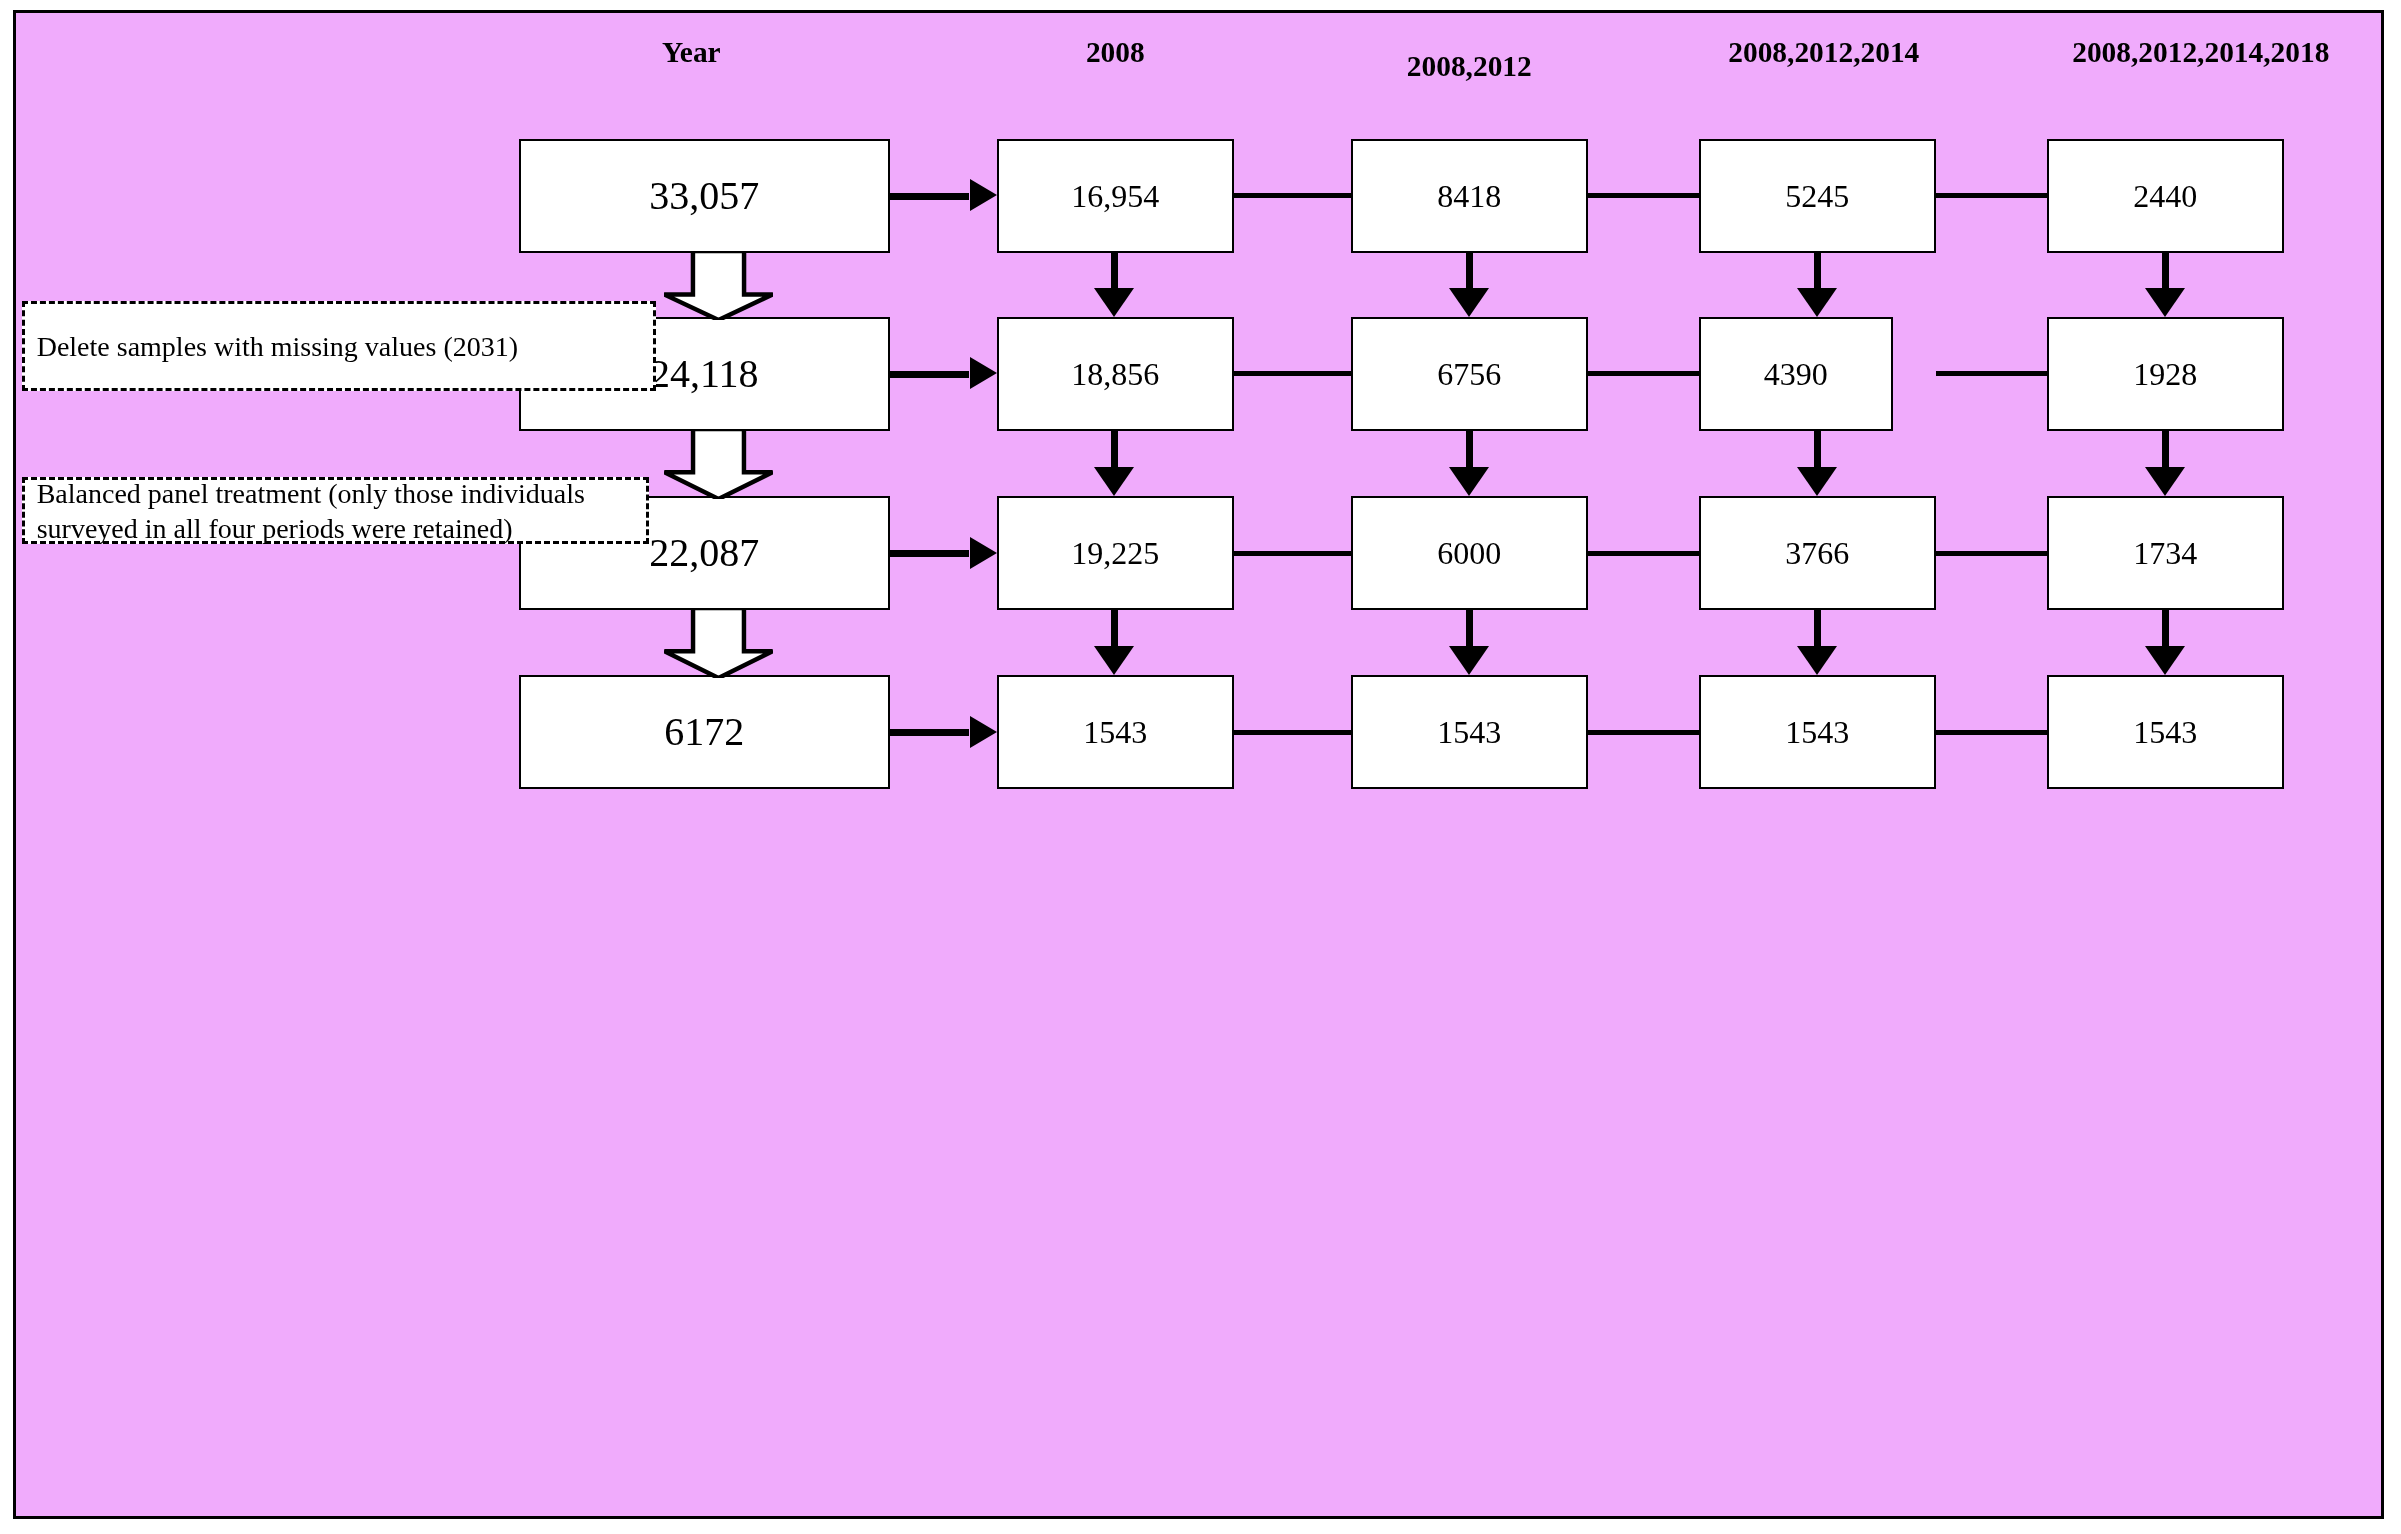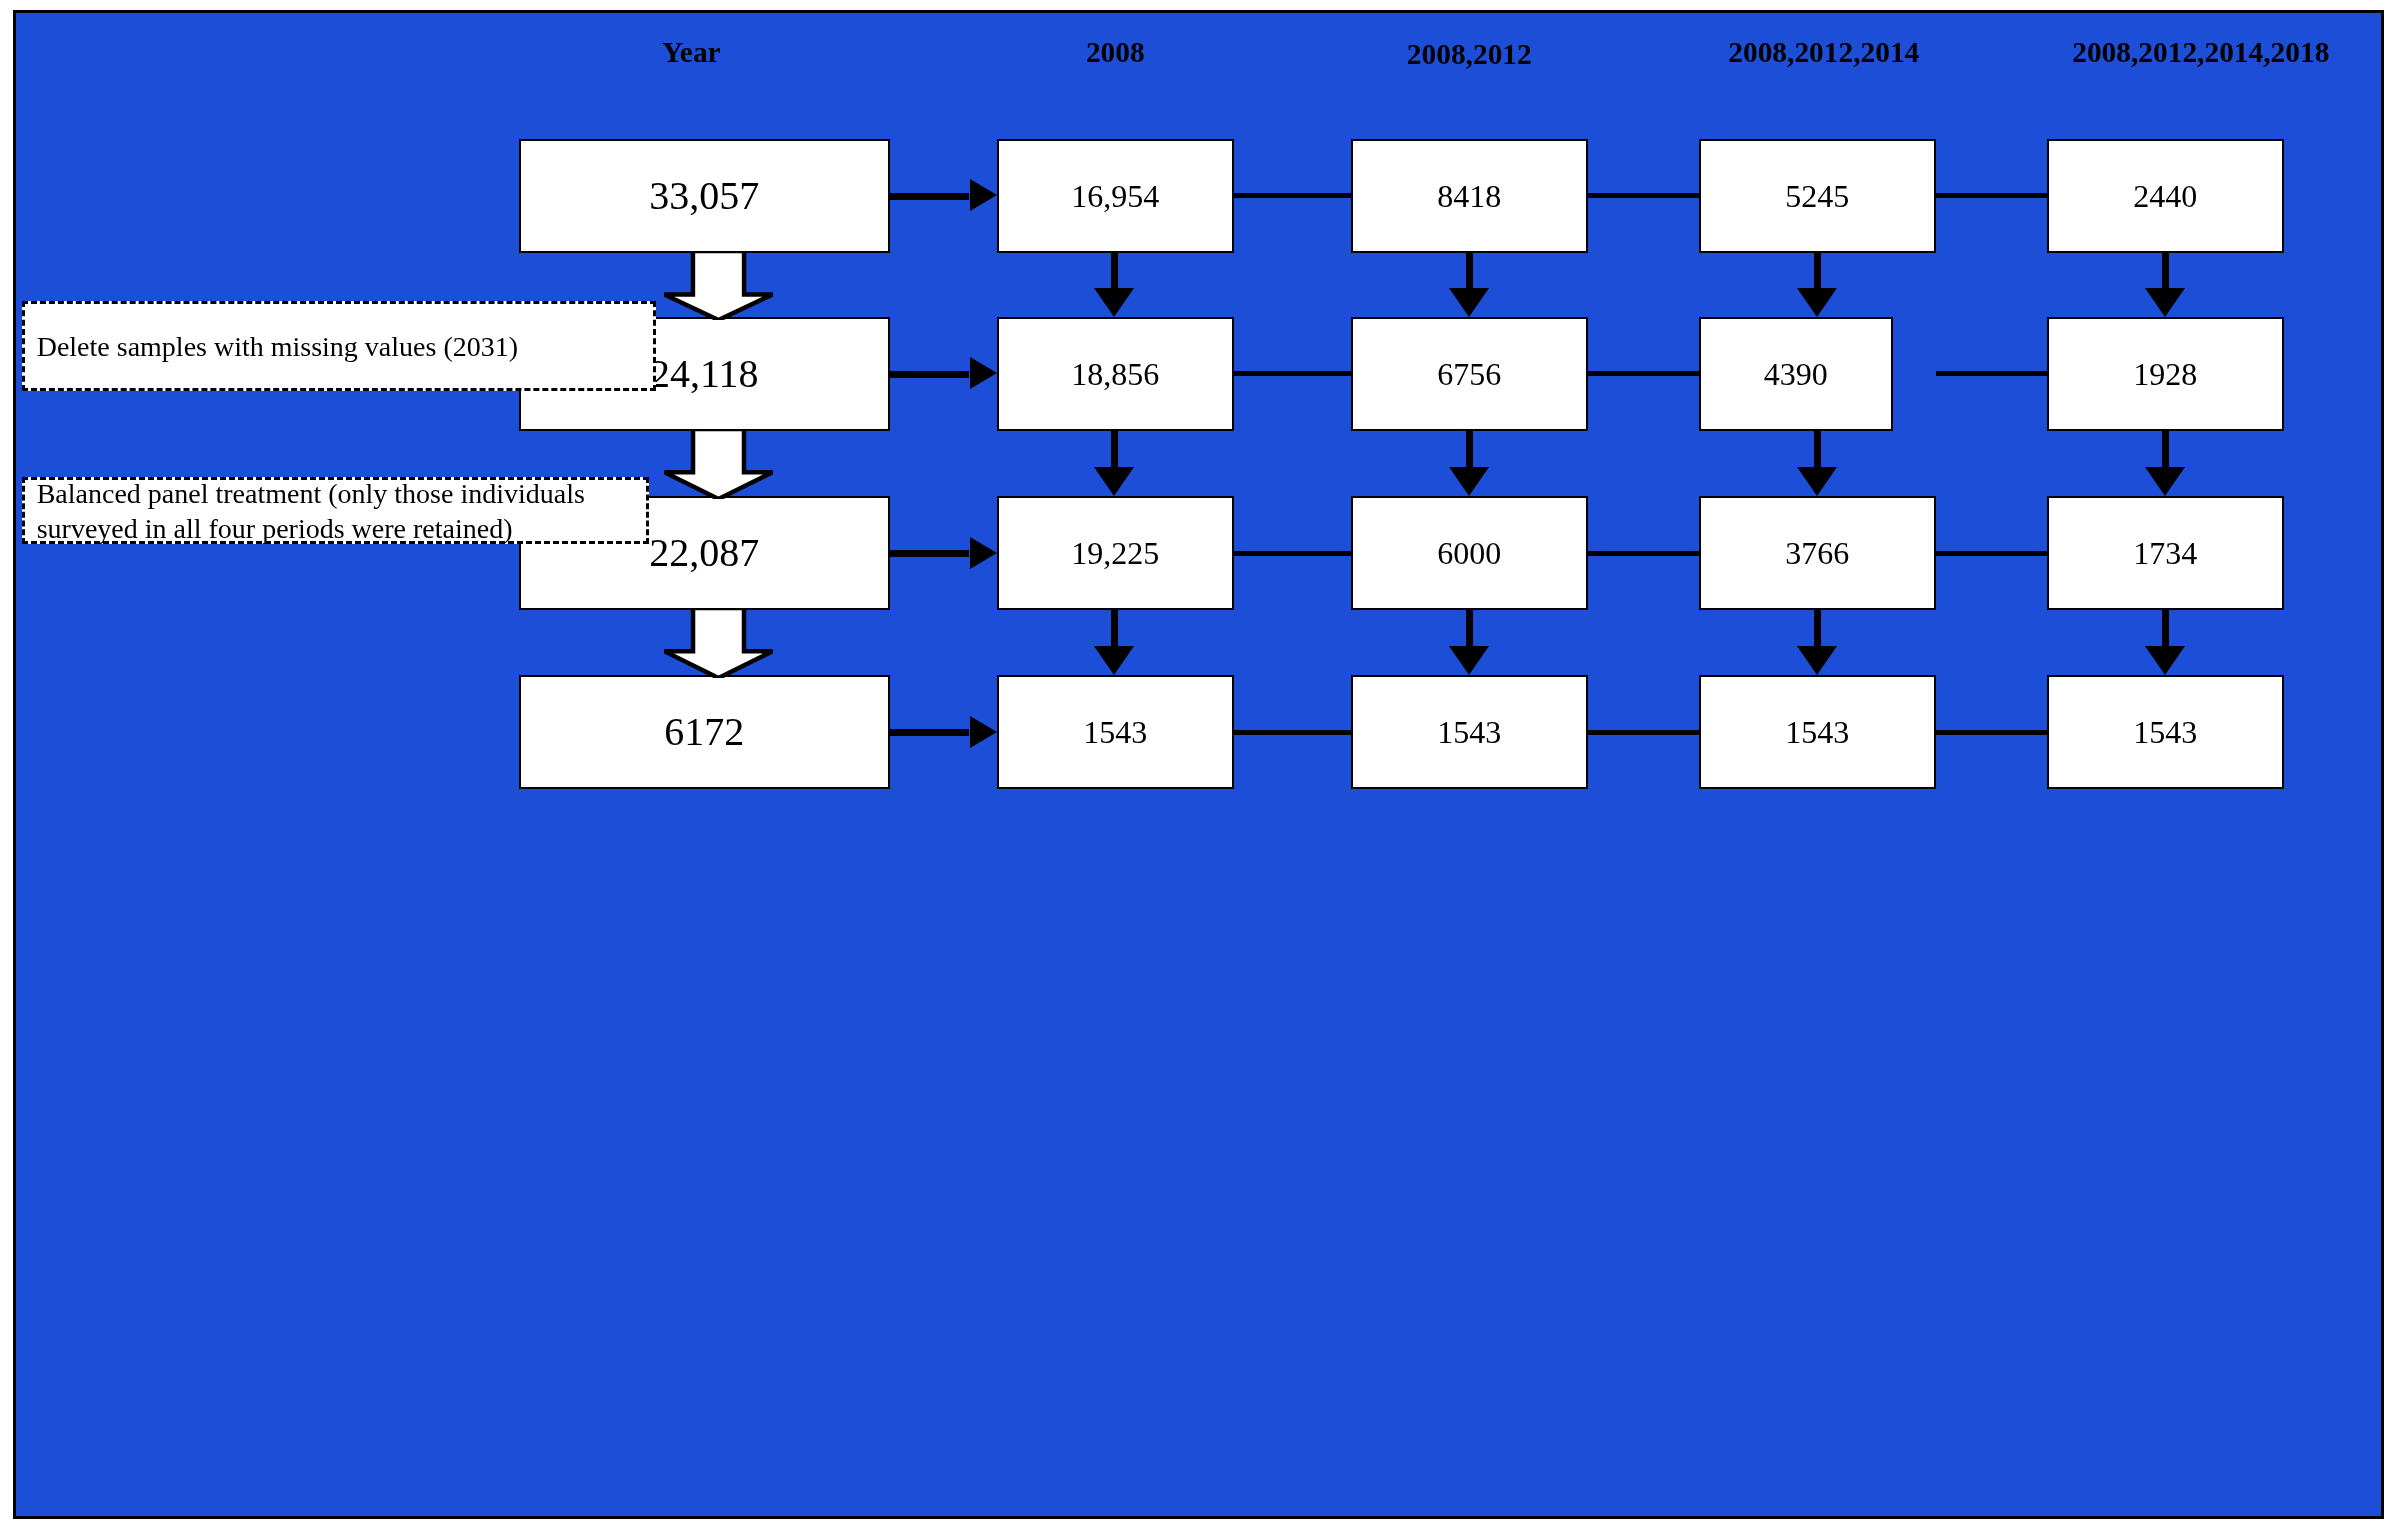--- a/index.html
+++ b/index.html
@@ -6,21 +6,21 @@
   body{width:2401px;height:1534px;font-family:"Liberation Serif","DejaVu Serif",serif;color:#000;}
 
   #canvas{position:relative;width:2401px;height:1534px;overflow:hidden;background:#fff;}
 
   
   #frame{
     position:absolute;left:12.8px;top:9.6px;
     width:2371px;height:1509px;
     border:3.2px solid #000;
     box-sizing:border-box;
-    background:#1d4ed8;
+    background:#f0abfc;
   }
 
   
   .col-header{
     position:absolute;
     text-align:center;
     font-weight:bold;
     font-size:29.4px;
     line-height:32px;
     white-space:nowrap;
@@ -93,21 +93,21 @@
   }
 </style>
 </head>
 <body>
 
 <div id="canvas">
   <div id="frame">
 
     <div class="col-header" style="left:490px;top:23px;width:371px;">Year</div>
     <div class="col-header" style="left:981px;top:23px;width:237px;">2008</div>
-    <div class="col-header" style="left:1335px;top:25px;width:237px;">2008,2012</div>
+    <div class="col-header" style="left:1335px;top:37px;width:237px;">2008,2012</div>
     <div class="col-header" style="left:1683px;top:23px;width:250px;">2008,2012,2014</div>
     <div class="col-header" style="left:2025px;top:23px;width:320px;">2008,2012,2014,2018</div>
 
     <div class="node year-col" style="left:503px;top:126px;width:371px;height:114px;">33,057</div>
     <div class="node" style="left:981px;top:126px;width:237px;height:114px;">16,954</div>
     <div class="node" style="left:1335px;top:126px;width:237px;height:114px;">8418</div>
     <div class="node" style="left:1683px;top:126px;width:237px;height:114px;">5245</div>
     <div class="node" style="left:2031px;top:126px;width:237px;height:114px;">2440</div>
 
     <div class="h-arrow-line" style="left:874px;top:180px;width:79px;"></div>

